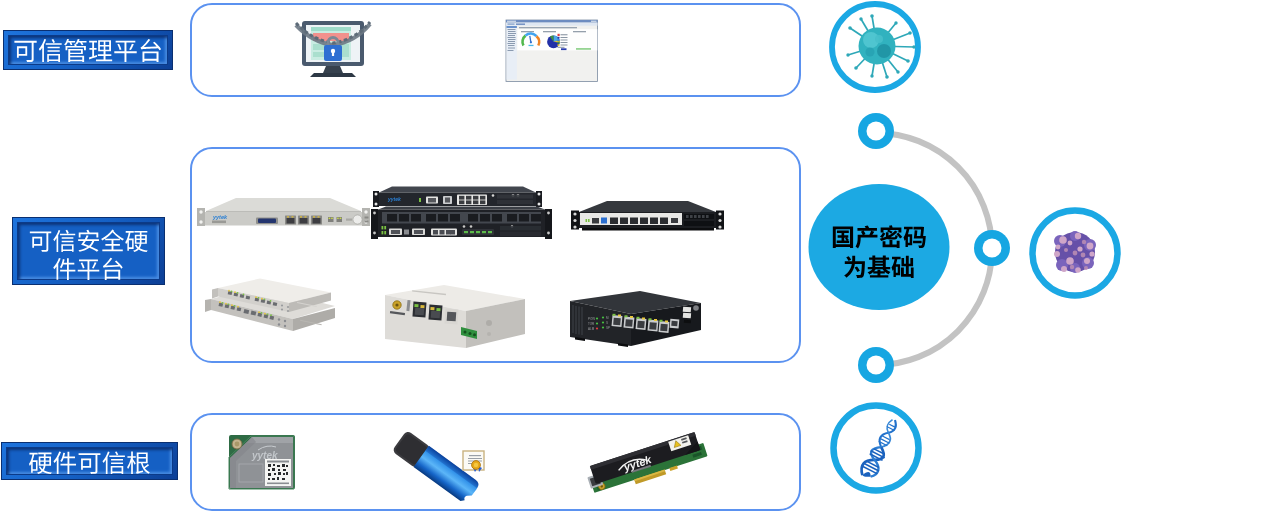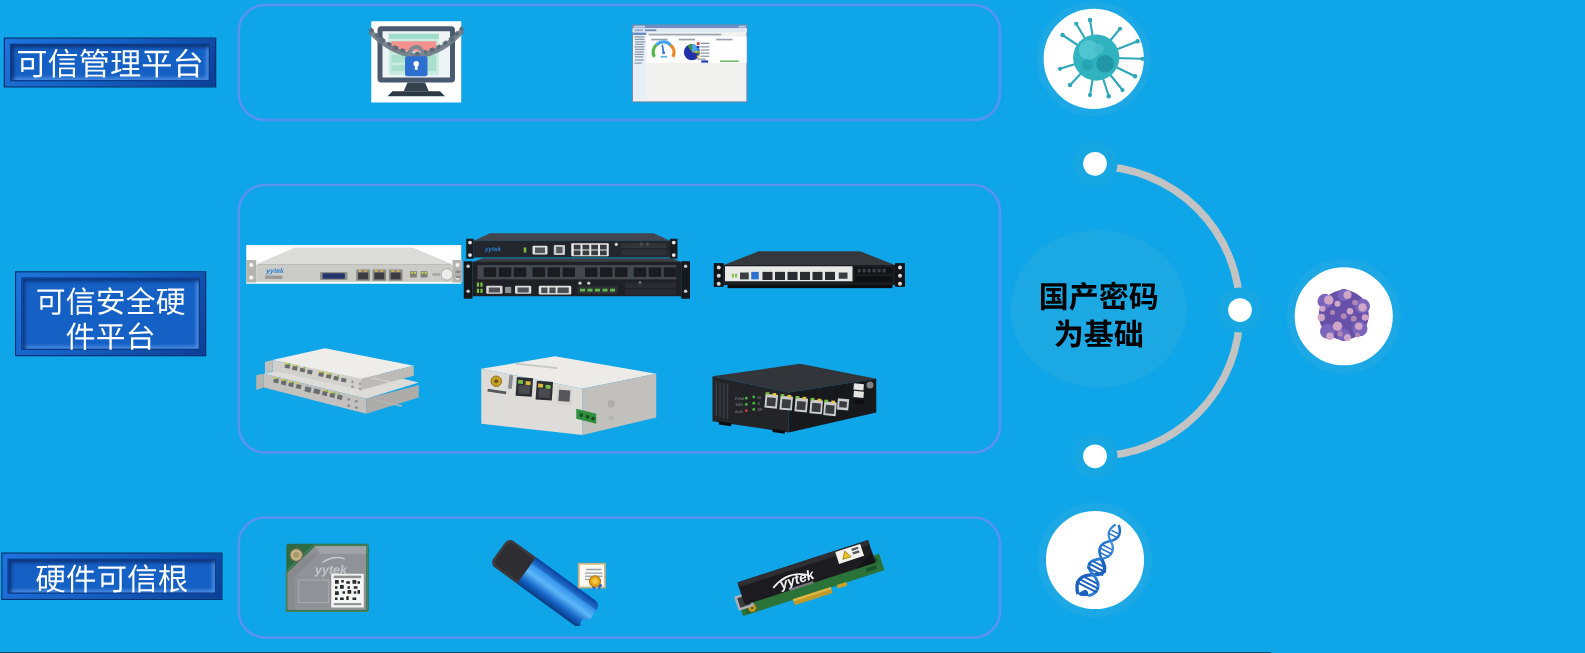--- a/index.html
+++ b/index.html
@@ -1,16 +1,16 @@
 <!DOCTYPE html>
 <html><head>
 <meta charset="utf-8">
 <style>
   html,body{margin:0;padding:0;background:#000;}
-  #stage{position:relative;width:1268px;height:522px;background:#0ea5e9;overflow:hidden;
+  #stage{position:relative;width:1268px;height:522px;background:#ffffff;overflow:hidden;
          font-family:"Liberation Sans", sans-serif;}
   .box{position:absolute;border:2px solid #5b92f0;border-radius:22px;}
   .btn{position:absolute;background:linear-gradient(135deg,#1e74dd 0%,#1561c6 45%,#0c3f96 100%);
        border:1px solid #0a2f70;box-sizing:border-box;padding:4px;}
   .btn-in{width:100%;height:100%;box-sizing:border-box;background:#1560c4;
           border:1px solid #0b3a88;display:flex;align-items:center;justify-content:center;
           color:#fff;text-align:center;
           box-shadow:inset 2px 2px 3px rgba(10,40,100,.8), inset -2px -2px 3px rgba(120,180,255,.55);}
 </style>
 </head>

